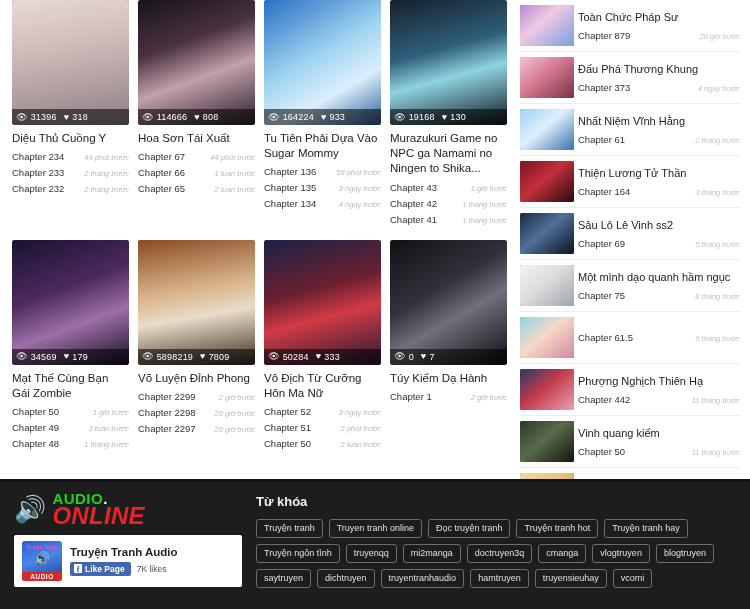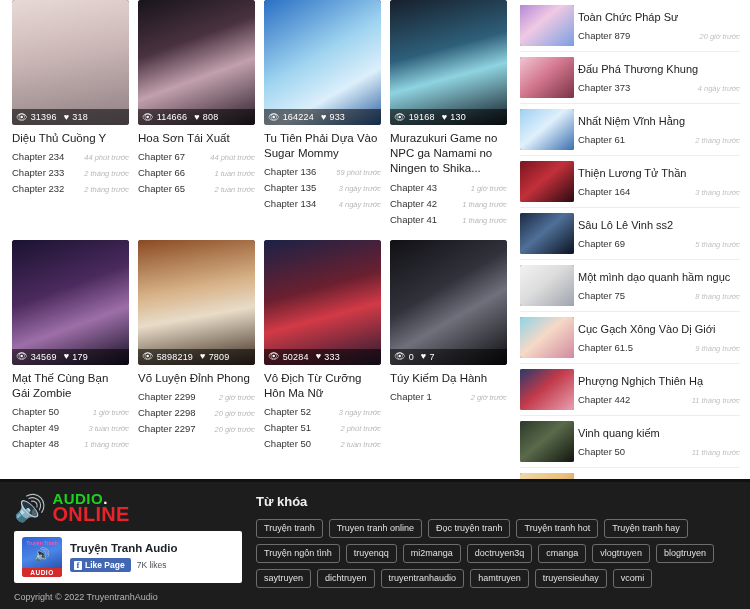--- a/index.html
+++ b/index.html
@@ -106,21 +106,21 @@
     display: flex;
     padding: 10px 14px 0 14px;
     gap: 14px;
     border-top: 3px solid #111;
   }
   .foot-left { width: 250px; }
   .logo { display: flex; align-items: center; gap: 6px; margin-bottom: 8px; }
   .logo-words { line-height: 0.92; }
   .logo-audio { font-size: 15px; font-weight: bold; color: #1fd11f; letter-spacing: .5px; }
   .logo-dot { color: #fff; font-size: 15px; font-weight: bold;}
-  .logo-online { font-size: 20px; font-weight: bold; color: #e8232a; letter-spacing: .3px; display:block; margin-top:-2px;}
+  .logo-online { font-size: 24px; font-weight: bold; color: #e8232a; letter-spacing: .3px; display:block; margin-top:-2px;font-style:italic;}
 
   .fb-box {
     background: #fff; border-radius: 2px;
     width: 228px; height: 52px;
     display: flex; align-items: center; gap: 8px;
     padding: 6px 8px;
   }
   .fb-avatar {
     width: 40px; height: 40px; border-radius: 3px; flex: 0 0 40px;
     background: linear-gradient(160deg,#2e5fd0 0%, #4a86e8 45%, #1c3f96 100%);
@@ -438,21 +438,20 @@
          <span class="side-chap-name">Chapter 75</span>
          <span class="side-chap-time">8 tháng trước</span>
        </div>
      </div>
         </div>
         <div class="side-item">
           <div class="side-thumb">
        <div class="art" style="background:linear-gradient(140deg,#8fd4e8 0%,#f6d9c6 45%,#d08aa0 100%)"></div>
      </div>
      <div class="side-body">
-       <div class="side-title">Cục Gạch Xông Vào Dị Giới</div>
        <div class="side-chap">
          <span class="side-chap-name">Chapter 61.5</span>
          <span class="side-chap-time">9 tháng trước</span>
        </div>
      </div>
         </div>
         <div class="side-item">
           <div class="side-thumb">
        <div class="art" style="background:linear-gradient(140deg,#2a3a6a 0%,#c23a4a 45%,#e8a0b0 100%)"></div>
      </div>
@@ -511,21 +510,20 @@
           <div class="fb-row">
             <span class="fb-like">
               <span class="fb-f">f</span>
               <span>Like Page</span>
             </span>
             <span class="fb-likes">7K likes</span>
           </div>
         </div>
       </div>
 
-      <div class="copyright">Copyright © 2022 TruyentranhAudio</div>
     </div>
 
     <div class="foot-right">
       <div class="kw-title">Từ khóa</div>
       <div class="kw-list" id="kwlist">
           <span class="kw">Truyện tranh</span>
           <span class="kw">Truyen tranh online</span>
           <span class="kw">Đọc truyện tranh</span>
           <span class="kw">Truyện tranh hot</span>
           <span class="kw">Truyện tranh hay</span>

